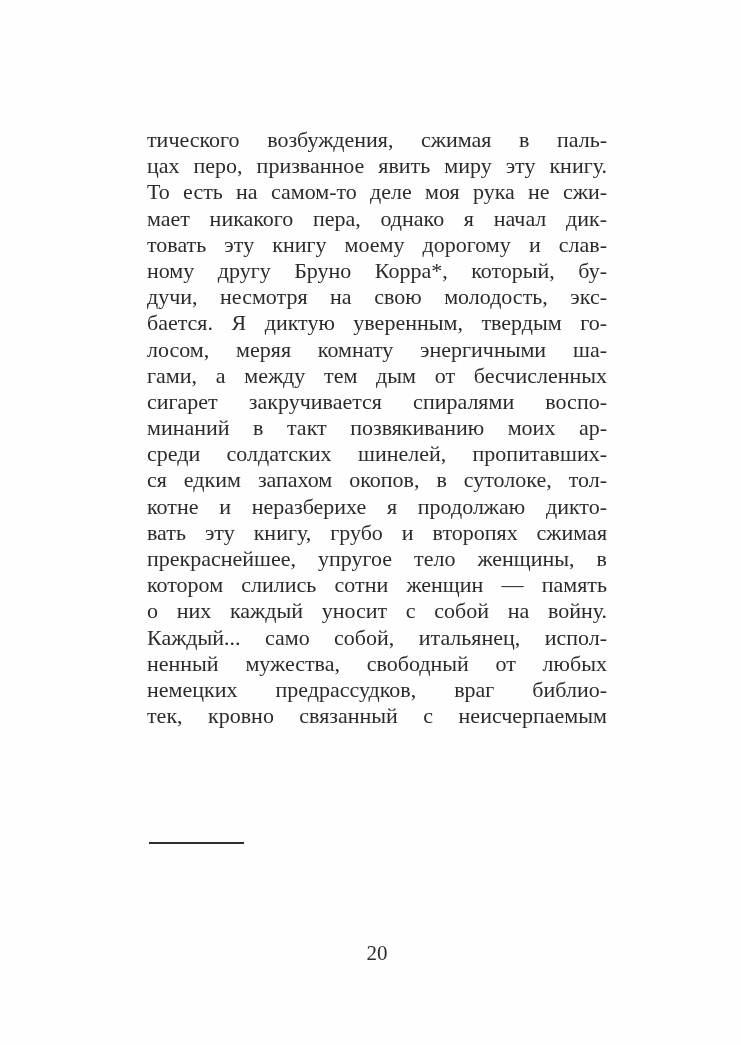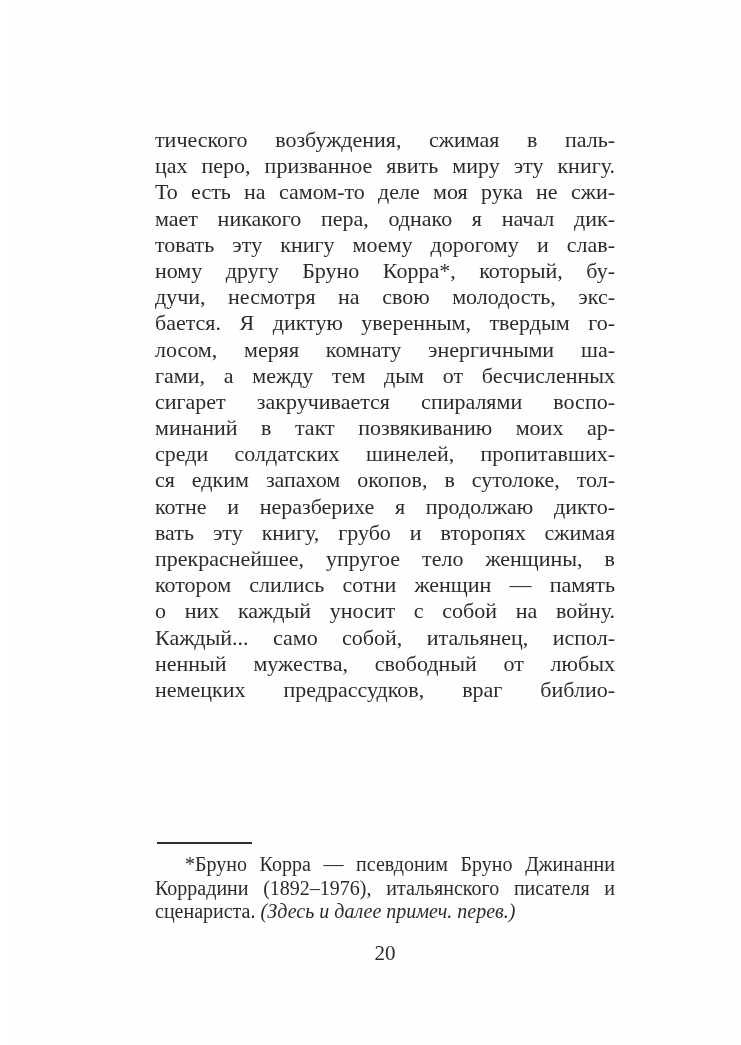--- a/index.html
+++ b/index.html
@@ -12,21 +12,20 @@
     background: #ffffff;
     font-family: "Liberation Serif", "DejaVu Serif", serif;
     color: #2b2b2b;
     position: relative;
     overflow: hidden;
   }
   .page {
     position: absolute;
     inset: 0;
     background: #fefefe;
-    margin-left: 8px;
   }
   .body-text {
     position: absolute;
     left: 147px;
     top: 127px;
     width: 460px;
     font-size: 22px;
   }
   .body-text .line {
     line-height: 26.2px;
@@ -99,27 +98,21 @@
       <div class="line">среди солдатских шинелей, пропитавших-</div>
       <div class="line">ся едким запахом окопов, в сутолоке, тол-</div>
       <div class="line">котне и неразберихе я продолжаю дикто-</div>
       <div class="line">вать эту книгу, грубо и второпях сжимая</div>
       <div class="line">прекраснейшее, упругое тело женщины, в</div>
       <div class="line">котором слились сотни женщин — память</div>
       <div class="line">о них каждый уносит с собой на войну.</div>
       <div class="line">Каждый... само собой, итальянец, испол-</div>
       <div class="line">ненный мужества, свободный от любых</div>
       <div class="line">немецких предрассудков, враг библио-</div>
+      <div class="line">тек, кровно связанный с неисчерпаемым</div>
     </div>
 
   <div class="footnote-rule"></div>
 
-  <div class="footnote">
-    <div class="fline indent">*Бруно Корра — псевдоним Бруно Джинанни</div>
-    <div class="fline">Коррадини (1892–1976), итальянского писателя и</div>
-    <div class="fline last">
-      <span>сценариста. </span><span class="it">(Здесь и далее примеч. перев.)</span>
-    </div>
-  </div>
 
   <div class="page-number">20</div>
 
 </div>
 
 </body></html>

